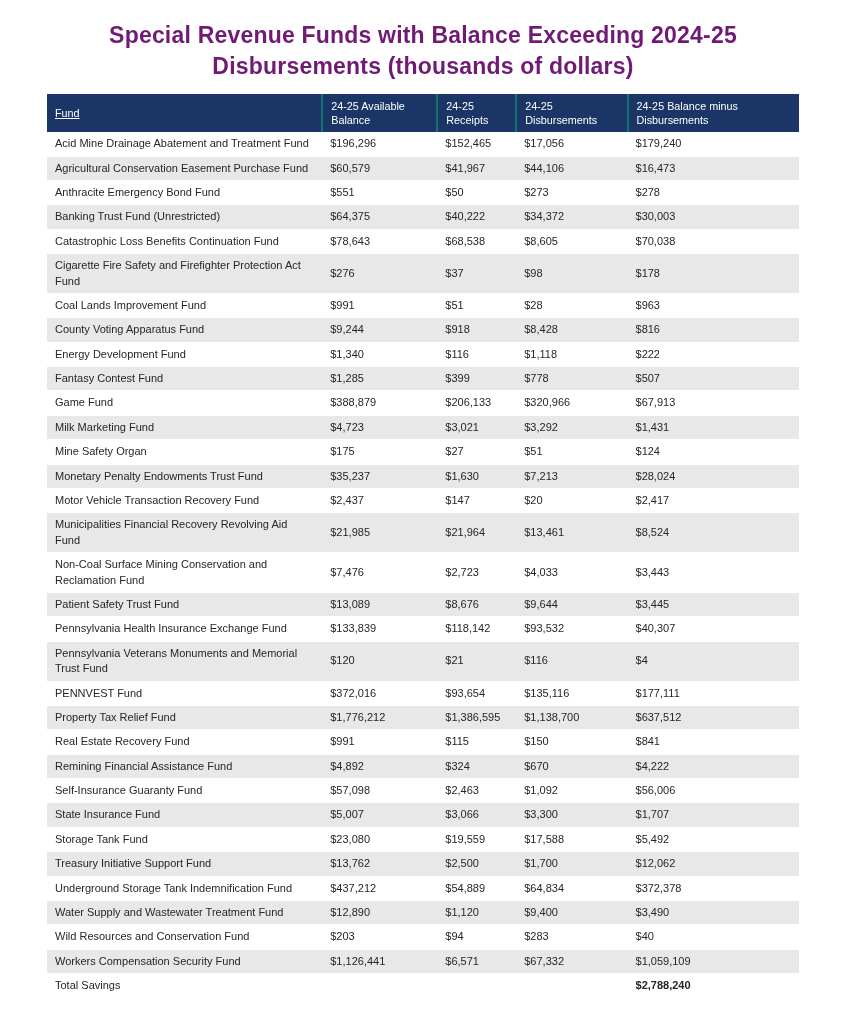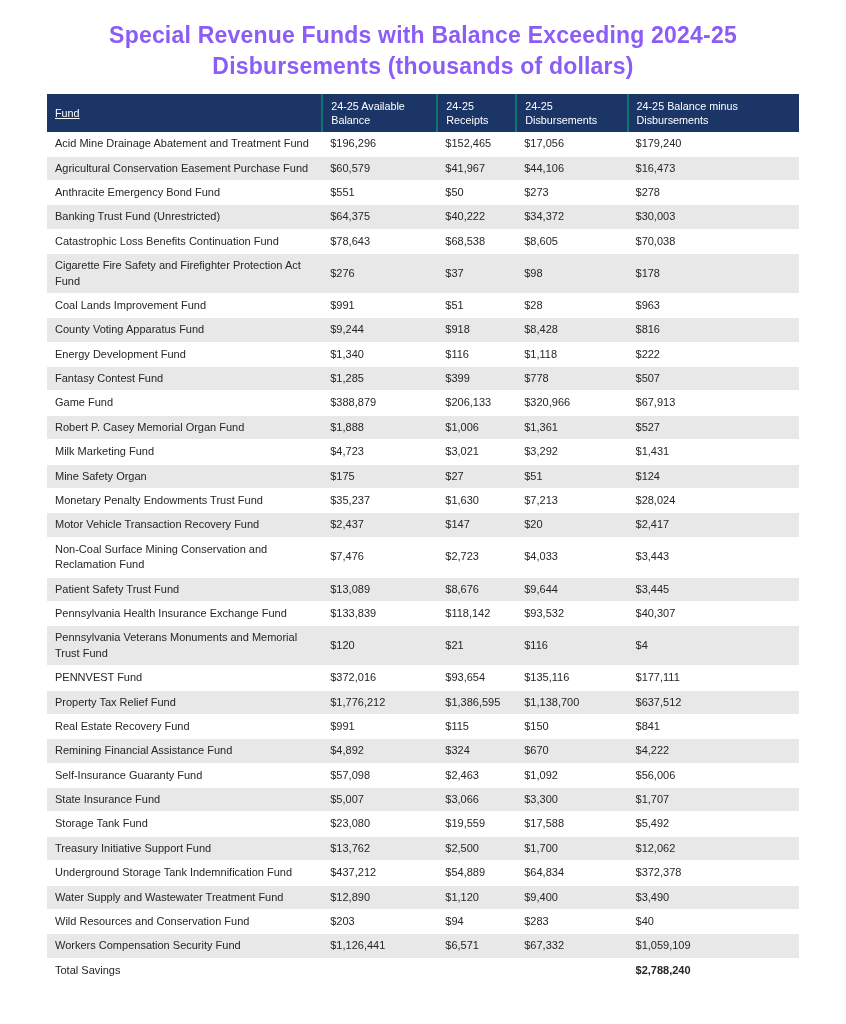--- a/index.html
+++ b/index.html
@@ -11,21 +11,21 @@
   }
   *{box-sizing:border-box;}
   html,body{margin:0;padding:0;}
   body{
     width:846px;height:1024px;background:#ffffff;
     font-family:"Liberation Sans", sans-serif;
     color:var(--body-text);
   }
   .page{padding:14px 47px 0 47px;}
   .page-title{
-    font-size:23px;font-weight:bold;color:#8b5cf6;
+    font-size:23px;font-weight:bold;color:#701a75;
     text-align:center;line-height:1.35;margin:6px 0 12px 0;
     letter-spacing:0.2px;
   }
   table.funds{
     width:752px;border-collapse:collapse;table-layout:fixed;
     font-size:11px;
   }
   col.c-fund{width:36.6%;}
   col.c-avail{width:15.3%;}
   col.c-receipts{width:10.5%;}
@@ -144,27 +144,20 @@
           <td>$507</td>
         </tr>
         <tr>
           <td>Game Fund</td>
           <td>$388,879</td>
           <td>$206,133</td>
           <td>$320,966</td>
           <td>$67,913</td>
         </tr>
         <tr>
-          <td>Robert P. Casey Memorial Organ Fund</td>
-          <td>$1,888</td>
-          <td>$1,006</td>
-          <td>$1,361</td>
-          <td>$527</td>
-        </tr>
-        <tr>
           <td>Milk Marketing Fund</td>
           <td>$4,723</td>
           <td>$3,021</td>
           <td>$3,292</td>
           <td>$1,431</td>
         </tr>
         <tr>
           <td>Mine Safety Organ</td>
           <td>$175</td>
           <td>$27</td>
@@ -177,20 +170,27 @@
           <td>$1,630</td>
           <td>$7,213</td>
           <td>$28,024</td>
         </tr>
         <tr>
           <td>Motor Vehicle Transaction Recovery Fund</td>
           <td>$2,437</td>
           <td>$147</td>
           <td>$20</td>
           <td>$2,417</td>
+        </tr>
+        <tr>
+          <td>Municipalities Financial Recovery Revolving Aid Fund</td>
+          <td>$21,985</td>
+          <td>$21,964</td>
+          <td>$13,461</td>
+          <td>$8,524</td>
         </tr>
         <tr>
           <td>Non-Coal Surface Mining Conservation and Reclamation Fund</td>
           <td>$7,476</td>
           <td>$2,723</td>
           <td>$4,033</td>
           <td>$3,443</td>
         </tr>
         <tr>
           <td>Patient Safety Trust Fund</td>

